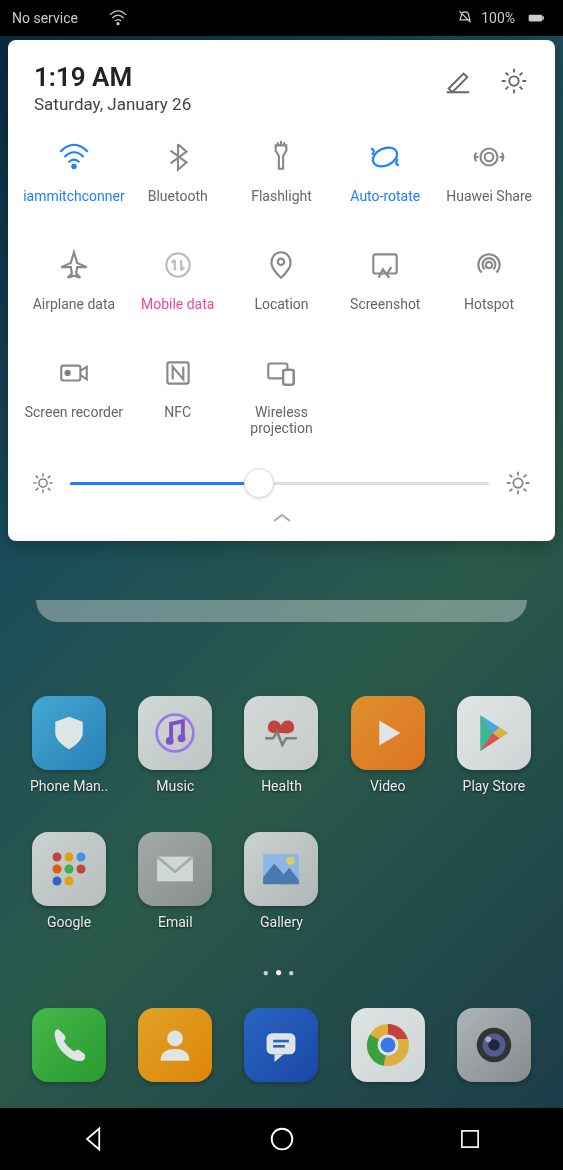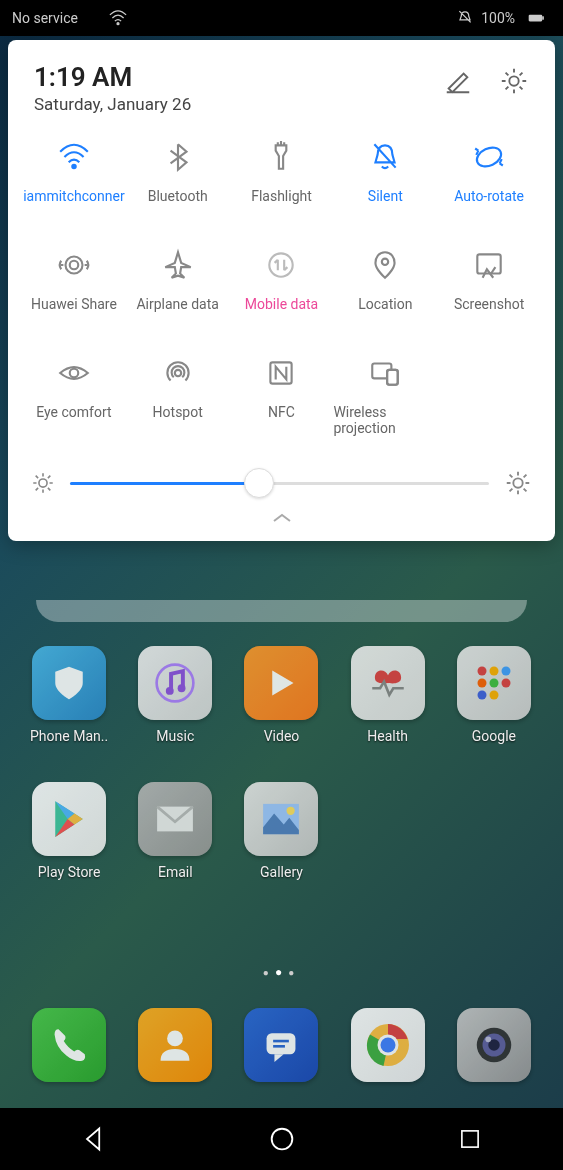--- a/index.html
+++ b/index.html
@@ -50,21 +50,21 @@
   .grid {
     display: grid;
     grid-template-columns: repeat(5, 1fr);
     gap: 0;
     row-gap: 28px;
   }
   .tile {
     display: flex;
     flex-direction: column;
     align-items: center;
-    text-align: left;
+    text-align: center;
     font-size: 14px;
     color: #666;
     cursor: pointer;
     min-height: 80px;
   }
   .tile .icon-wrap {
     height: 42px;
     display:flex; align-items:center; justify-content:center;
     margin-bottom: 10px;
   }
@@ -113,21 +113,21 @@
     margin-top:4px;
   }
   .search-slit {
     position:absolute;
     top:600px; left:36px; right:36px; height:22px;
     background: rgba(255,255,255,0.35);
     border-radius: 0 0 26px 26px;
   }
   .app-grid {
     position: absolute;
-    top: 646px;
+    top: 696px;
     left: 16px; right: 16px;
     display: grid;
     grid-template-columns: repeat(5, 1fr);
     row-gap: 38px;
   }
   .app {
     display: flex;
     flex-direction: column;
     align-items: center;
     font-size: 14px;
@@ -320,28 +320,20 @@
         <div class="icon-wrap">
           <svg width="34" height="34" viewBox="0 0 32 32">
             <use href="#i-flashlight"></use>
           </svg>
         </div>
         <span>Flashlight</span>
       </div>
       <div class="tile active">
         <div class="icon-wrap">
           <svg width="34" height="34" viewBox="0 0 32 32">
-            <use href="#i-silent"></use>
-          </svg>
-        </div>
-        <span>Silent</span>
-      </div>
-      <div class="tile active">
-        <div class="icon-wrap">
-          <svg width="34" height="34" viewBox="0 0 32 32">
             <use href="#i-rotate"></use>
           </svg>
         </div>
         <span>Auto-rotate</span>
       </div>
       <div class="tile ">
         <div class="icon-wrap">
           <svg width="34" height="34" viewBox="0 0 32 32">
             <use href="#i-share"></use>
           </svg>
@@ -376,32 +368,32 @@
         <div class="icon-wrap">
           <svg width="34" height="34" viewBox="0 0 32 32">
             <use href="#i-screenshot"></use>
           </svg>
         </div>
         <span>Screenshot</span>
       </div>
       <div class="tile ">
         <div class="icon-wrap">
           <svg width="34" height="34" viewBox="0 0 32 32">
-            <use href="#i-eye"></use>
-          </svg>
-        </div>
-        <span>Eye comfort</span>
-      </div>
-      <div class="tile ">
-        <div class="icon-wrap">
-          <svg width="34" height="34" viewBox="0 0 32 32">
             <use href="#i-hotspot"></use>
           </svg>
         </div>
         <span>Hotspot</span>
+      </div>
+      <div class="tile ">
+        <div class="icon-wrap">
+          <svg width="34" height="34" viewBox="0 0 32 32">
+            <use href="#i-recorder"></use>
+          </svg>
+        </div>
+        <span>Screen recorder</span>
       </div>
       <div class="tile ">
         <div class="icon-wrap">
           <svg width="34" height="34" viewBox="0 0 32 32">
             <use href="#i-nfc"></use>
           </svg>
         </div>
         <span>NFC</span>
       </div>
       <div class="tile ">
@@ -449,61 +441,61 @@
         <svg width="42" height="42" viewBox="0 0 32 32">
           <circle cx="16" cy="16" r="14" fill="none" stroke="#b080ff" stroke-width="2"></circle>
           <path d="M13 22 V9 L22 7 V20" stroke="#9050e0" stroke-width="3" fill="none"></path>
           <circle cx="12" cy="22" r="3" fill="#9050e0"></circle>
           <circle cx="21" cy="20" r="3" fill="#9050e0"></circle>
         </svg>
       </div>
       <span class="app-label">Music</span>
     </div>
     <div class="app">
-      <div class="app-icon" style="background:linear-gradient(135deg,#ff9a2a,#ff7a1a)">
-        <svg width="40" height="40" viewBox="0 0 32 32">
-          <path d="M9 6 L26 16 L9 26 Z" fill="#fff"></path>
-        </svg>
-      </div>
-      <span class="app-label">Video</span>
-    </div>
-    <div class="app">
       <div class="app-icon" style="background:linear-gradient(135deg,#f0f0f0,#e0e0e0)">
         <svg width="42" height="42" viewBox="0 0 32 32">
           <path d="M16 10 C14 5 6 5 6 12 C6 18 16 16 16 16 C16 16 26 18 26 12 C26 5 18 5 16 10 Z" fill="#e04040"></path>
           <path d="M4 20 L10 20 L13 15 L17 25 L20 20 L28 20" stroke="#888" stroke-width="2" fill="none"></path>
         </svg>
       </div>
       <span class="app-label">Health</span>
+    </div>
+    <div class="app">
+      <div class="app-icon" style="background:linear-gradient(135deg,#ff9a2a,#ff7a1a)">
+        <svg width="40" height="40" viewBox="0 0 32 32">
+          <path d="M9 6 L26 16 L9 26 Z" fill="#fff"></path>
+        </svg>
+      </div>
+      <span class="app-label">Video</span>
+    </div>
+    <div class="app">
+      <div class="app-icon" style="background:linear-gradient(135deg,#ffffff,#eeeeee)">
+        <svg width="44" height="44" viewBox="0 0 32 32">
+          <path d="M6 3 L26 16 L6 29 Z" fill="#40c8a0"></path>
+          <path d="M6 3 L20 12 L15 16 Z" fill="#50b8ff"></path>
+          <path d="M6 29 L20 20 L15 16 Z" fill="#ff5050"></path>
+          <path d="M20 12 L26 16 L20 20 L15 16 Z" fill="#ffc040"></path>
+        </svg>
+      </div>
+      <span class="app-label">Play Store</span>
     </div>
     <div class="app">
       <div class="app-icon" style="background:linear-gradient(135deg,#e8e8e8,#d0d0d0)">
         <svg width="48" height="48" viewBox="0 0 32 32">
           <circle cx="8" cy="8" r="3" fill="#e04040"></circle>
           <circle cx="16" cy="8" r="3" fill="#ffb000"></circle>
           <circle cx="24" cy="8" r="3" fill="#40a0ff"></circle>
           <circle cx="8" cy="16" r="3" fill="#ff6000"></circle>
           <circle cx="16" cy="16" r="3" fill="#40c040"></circle>
           <circle cx="24" cy="16" r="3" fill="#e04040"></circle>
           <circle cx="8" cy="24" r="3" fill="#4060e0"></circle>
           <circle cx="16" cy="24" r="3" fill="#ffb000"></circle>
         </svg>
       </div>
       <span class="app-label">Google</span>
-    </div>
-    <div class="app">
-      <div class="app-icon" style="background:linear-gradient(135deg,#ffffff,#eeeeee)">
-        <svg width="44" height="44" viewBox="0 0 32 32">
-          <path d="M6 3 L26 16 L6 29 Z" fill="#40c8a0"></path>
-          <path d="M6 3 L20 12 L15 16 Z" fill="#50b8ff"></path>
-          <path d="M6 29 L20 20 L15 16 Z" fill="#ff5050"></path>
-          <path d="M20 12 L26 16 L20 20 L15 16 Z" fill="#ffc040"></path>
-        </svg>
-      </div>
-      <span class="app-label">Play Store</span>
     </div>
     <div class="app">
       <div class="app-icon" style="background:linear-gradient(135deg,#b8b8b8,#989898)">
         <svg width="44" height="44" viewBox="0 0 32 32">
           <rect x="3" y="7" width="26" height="18" fill="#eee"></rect>
           <path d="M3 7 L16 18 L29 7" stroke="#bbb" stroke-width="2" fill="none"></path>
         </svg>
       </div>
       <span class="app-label">Email</span>
     </div>

